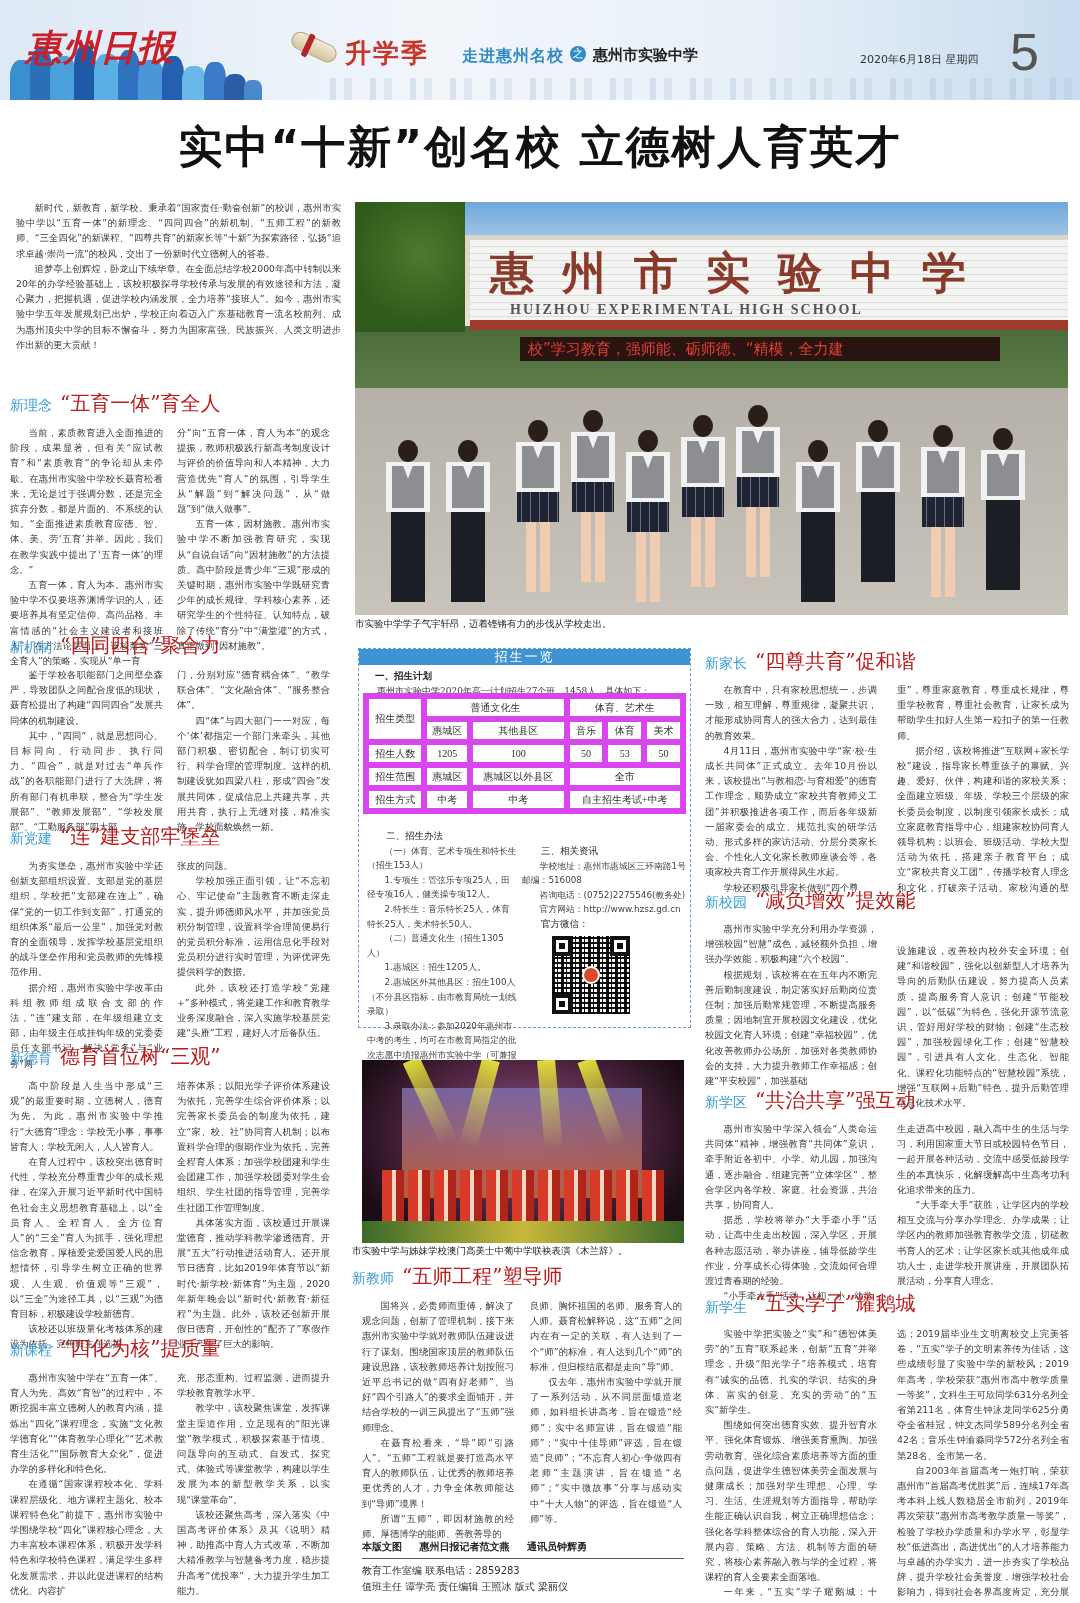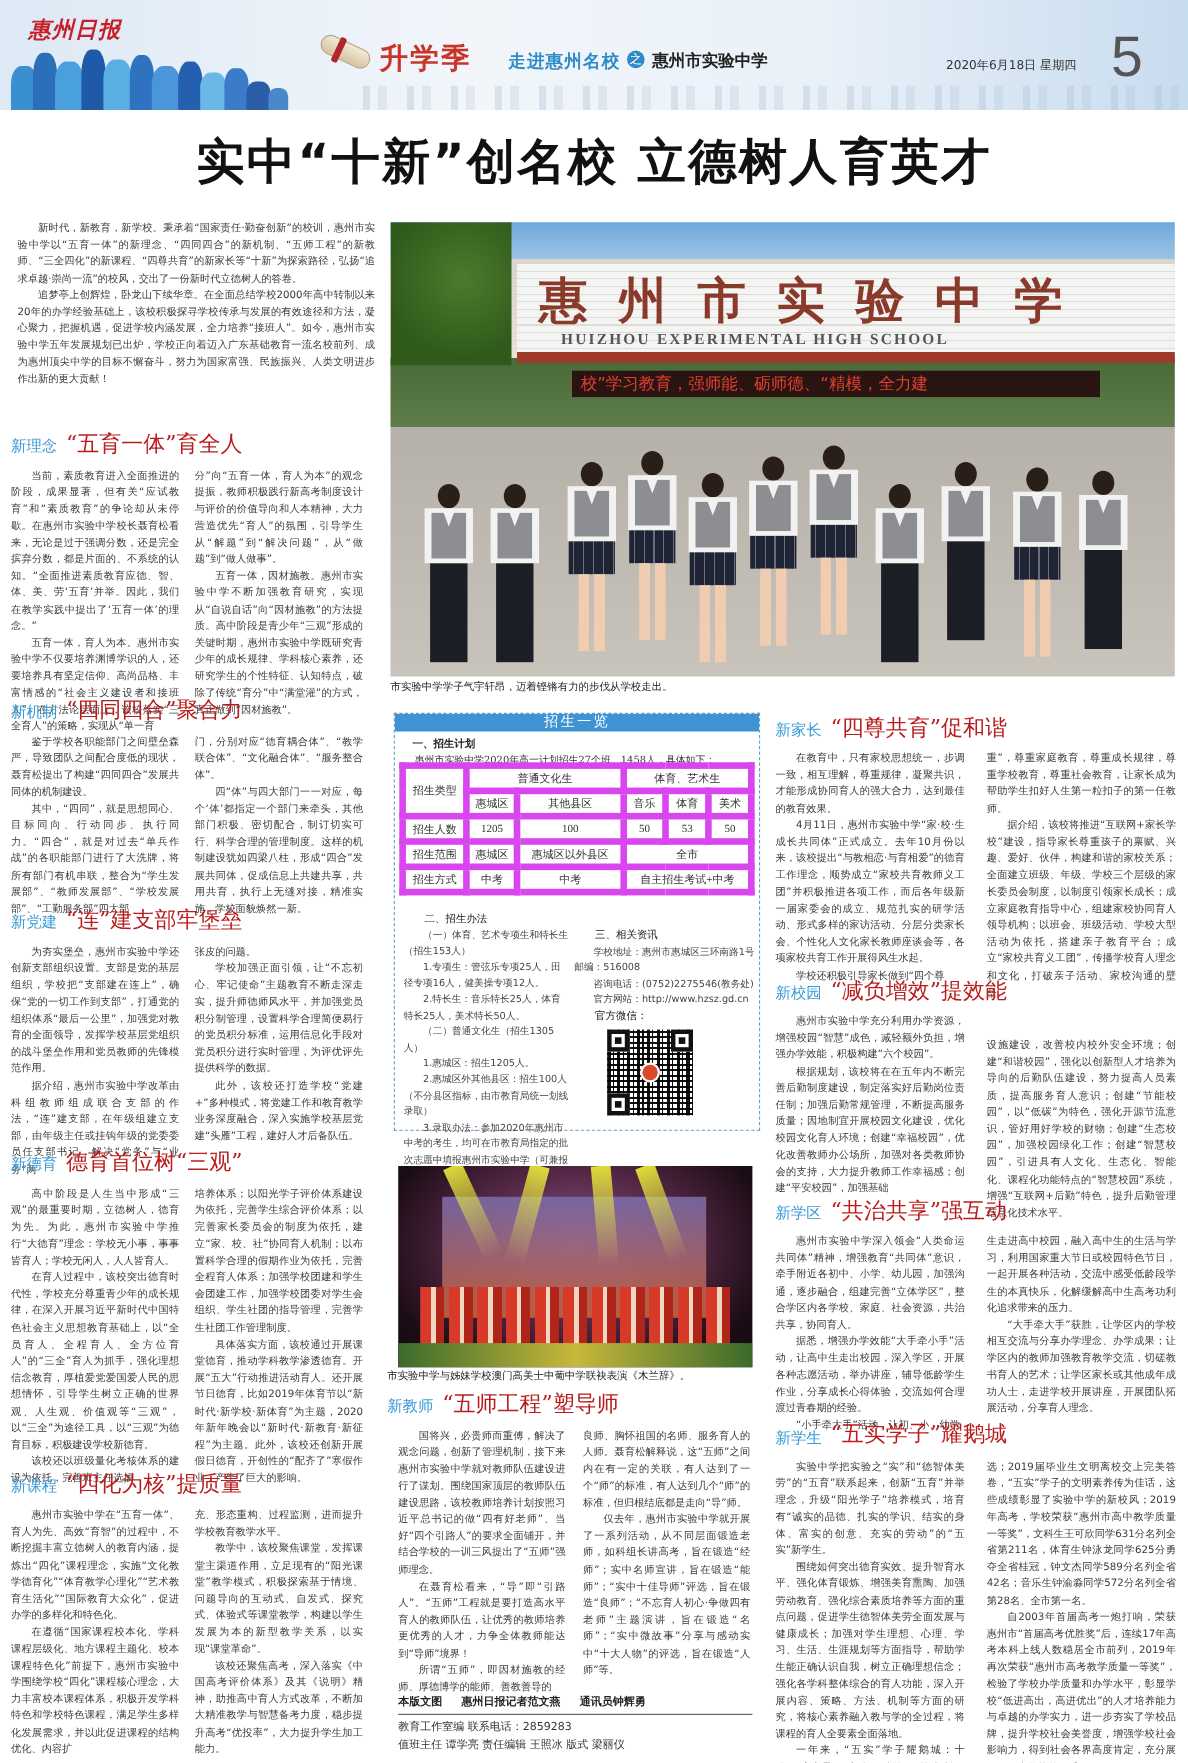--- a/index.html
+++ b/index.html
@@ -1,20 +1,20 @@
 <!DOCTYPE html>
 <html><head>
 <meta charset="utf-8">
 <style>
   * { box-sizing: border-box; margin: 0; padding: 0; }
   body { width: 1080px; height: 1603px; background: #fff; font-family: "DejaVu Sans", sans-serif; color: #333; position: relative; overflow: hidden; }
   .masthead { position: absolute; left: 0; top: 0; width: 1080px; height: 100px; background: linear-gradient(90deg, #dde9f5 0%, #f2f6fb 40%, #e8f0f8 70%, #c8dcef 100%); overflow: hidden; }
   .masthead .crowd { position: absolute; left: 10px; bottom: 0; width: 290px; height: 55px; }
   .masthead .crowd span { position: absolute; bottom: 0; border-radius: 40% 40% 0 0; }
-  .paper-name { position: absolute; left: 26px; top: 14px; font-family: "DejaVu Serif", serif; font-size: 20px; color: #c8202a; font-weight: bold; font-style: italic; letter-spacing: 1px; }
+  .paper-name { position: absolute; left: 26px; top: 24px; font-family: "DejaVu Serif", serif; font-size: 36px; color: #c8202a; font-weight: bold; font-style: italic; letter-spacing: 1px; }
   .scroll-icon { position: absolute; left: 290px; top: 38px; width: 48px; height: 18px; background: linear-gradient(180deg, #f3ead8, #d4c4a0); border-radius: 9px; transform: rotate(25deg); border: 1px solid #b8a27a; }
   .scroll-icon::after { content: ""; position: absolute; left: 14px; top: -3px; width: 6px; height: 24px; background: #b0262a; border-radius: 2px; }
   .season { position: absolute; left: 345px; top: 36px; font-size: 26px; font-weight: bold; color: #c8362a; letter-spacing: 2px; }
   .slogan { position: absolute; left: 462px; top: 46px; font-size: 16px; font-weight: bold; color: #2e8bc8; letter-spacing: 1px; }
   .slogan-sep { position: absolute; left: 570px; top: 46px; width: 16px; height: 16px; border-radius: 50%; background: #2e8bc8; color: #fff; font-size: 11px; text-align: center; line-height: 16px; }
   .school-name { position: absolute; left: 593px; top: 46px; font-family: "DejaVu Serif", serif; font-size: 15px; font-weight: bold; color: #222; }
   .issue-date { position: absolute; left: 860px; top: 52px; font-size: 11px; color: #333; }
   .page-num { position: absolute; left: 1010px; top: 22px; font-size: 52px; color: #555; font-family: "Liberation Sans", sans-serif; }
   .skyline { position: absolute; left: 330px; bottom: 0; width: 750px; height: 22px; background: repeating-linear-gradient(90deg, rgba(170,190,210,.35) 0 6px, transparent 6px 14px, rgba(170,190,210,.25) 14px 22px, transparent 22px 40px); }
 
@@ -373,21 +373,21 @@
 <div class="col" style="left:897px;top:921px;width:172px;margin-top:22px;">
   <p style="text-indent:0">设施建设，改善校内校外安全环境；创建“和谐校园”，强化以创新型人才培养为导向的后勤队伍建设，努力提高人员素质，提高服务育人意识；创建“节能校园”，以“低碳”为特色，强化开源节流意识，管好用好学校的财物；创建“生态校园”，加强校园绿化工作；创建“智慧校园”，引进具有人文化、生态化、智能化、课程化功能特点的“智慧校园”系统，增强“互联网+后勤”特色，提升后勤管理信息化技术水平。</p>
 </div>
 
 <div class="section-head" style="left:705px;top:1087px;">
   <span class="section-tag">新学区</span>
   <span class="section-title">“共治共享”强互动</span>
 </div>
 <div class="col" style="left:705px;top:1121px;width:172px;">
   <p>惠州市实验中学深入领会“人类命运共同体”精神，增强教育“共同体”意识，牵手附近各初中、小学、幼儿园，加强沟通，逐步融合，组建完善“立体学区”，整合学区内各学校、家庭、社会资源，共治共享，协同育人。</p>
-  <p>据悉，增强办学效能“大手牵小手”活动，让高中生走出校园，深入学区，开展各种志愿活动，举办讲座，辅导低龄学生作业，分享成长心得体验，交流如何合理渡过青春期的经验。</p>
+  <p>据悉，学校将举办“大手牵小手”活动，让高中生走出校园，深入学区，开展各种志愿活动，举办讲座，辅导低龄学生作业，分享成长心得体验，交流如何合理渡过青春期的经验。</p>
   <p>“小手牵大手”活动，让初、小、幼学</p>
 </div>
 <div class="col" style="left:897px;top:1121px;width:172px;">
   <p style="text-indent:0">生走进高中校园，融入高中生的生活与学习，利用国家重大节日或校园特色节日，一起开展各种活动，交流中感受低龄段学生的本真快乐，化解缓解高中生高考功利化追求带来的压力。</p>
   <p>“大手牵大手”获胜，让学区内的学校相互交流与分享办学理念、办学成果；让学区内的教师加强教育教学交流，切磋教书育人的艺术；让学区家长或其他成年成功人士，走进学校开展讲座，开展团队拓展活动，分享育人理念。</p>
 </div>
 
 <div class="section-head" style="left:705px;top:1290px;align-items:flex-end;">
   <span class="section-tag">新学生</span>
   <span class="section-title">“五实学子”耀鹅城</span>

